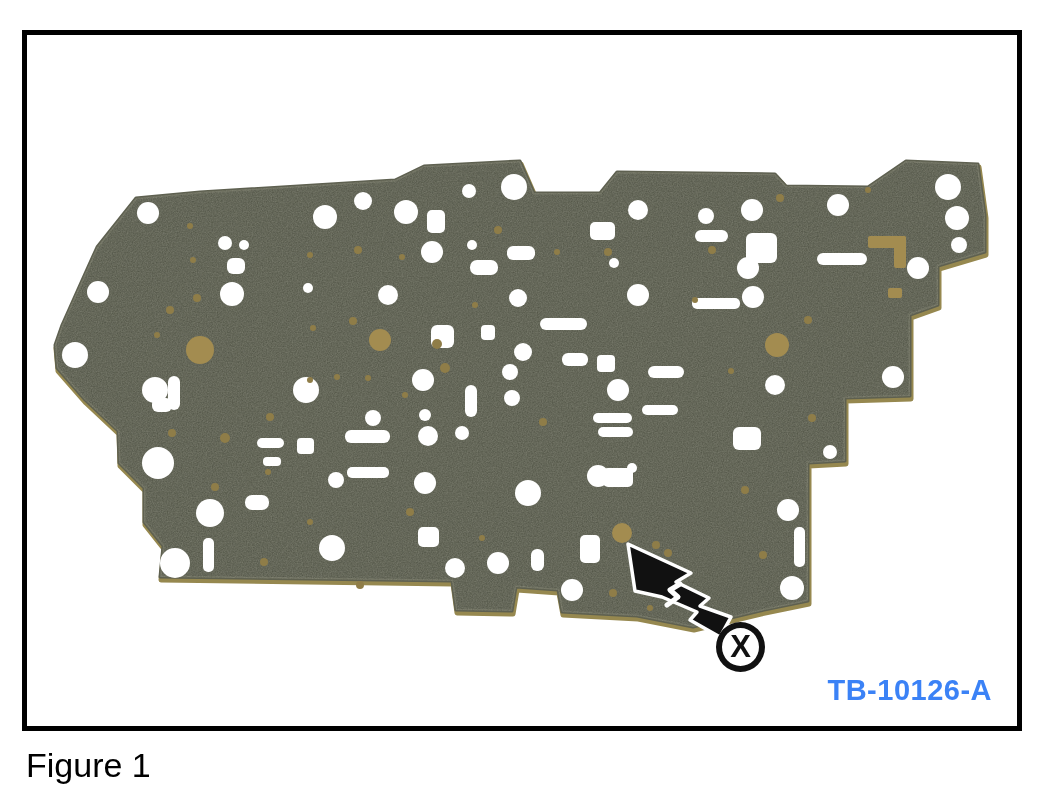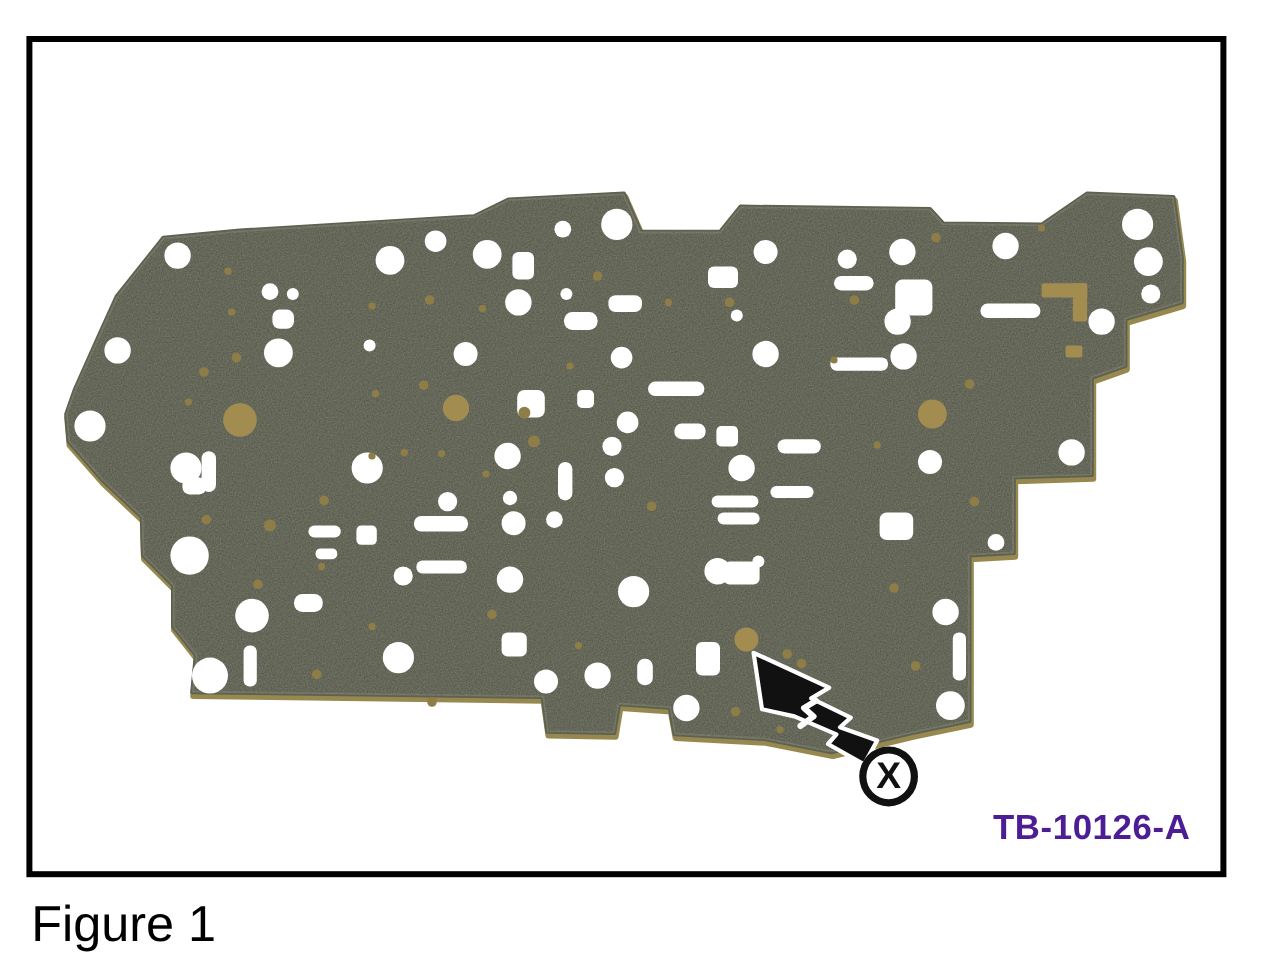--- a/index.html
+++ b/index.html
@@ -37,26 +37,26 @@
     padding-bottom:1px;
   }
   #ref-label{
     position:absolute;
     left:700px;top:674px;
     width:292px;
     text-align:right;
     font-weight:bold;
     font-size:29px;
     letter-spacing:0.5px;
-    color:#4c1d95;
+    color:#3b82f6;
   }
   #figure-caption{
     position:absolute;
     left:26px;top:746px;
-    font-size:42px;
+    font-size:34px;
     color:#000000;
   }
 </style>
 </head>
 <body>
 
 <div id="page">
 
   <div id="figure-frame"></div>
 

